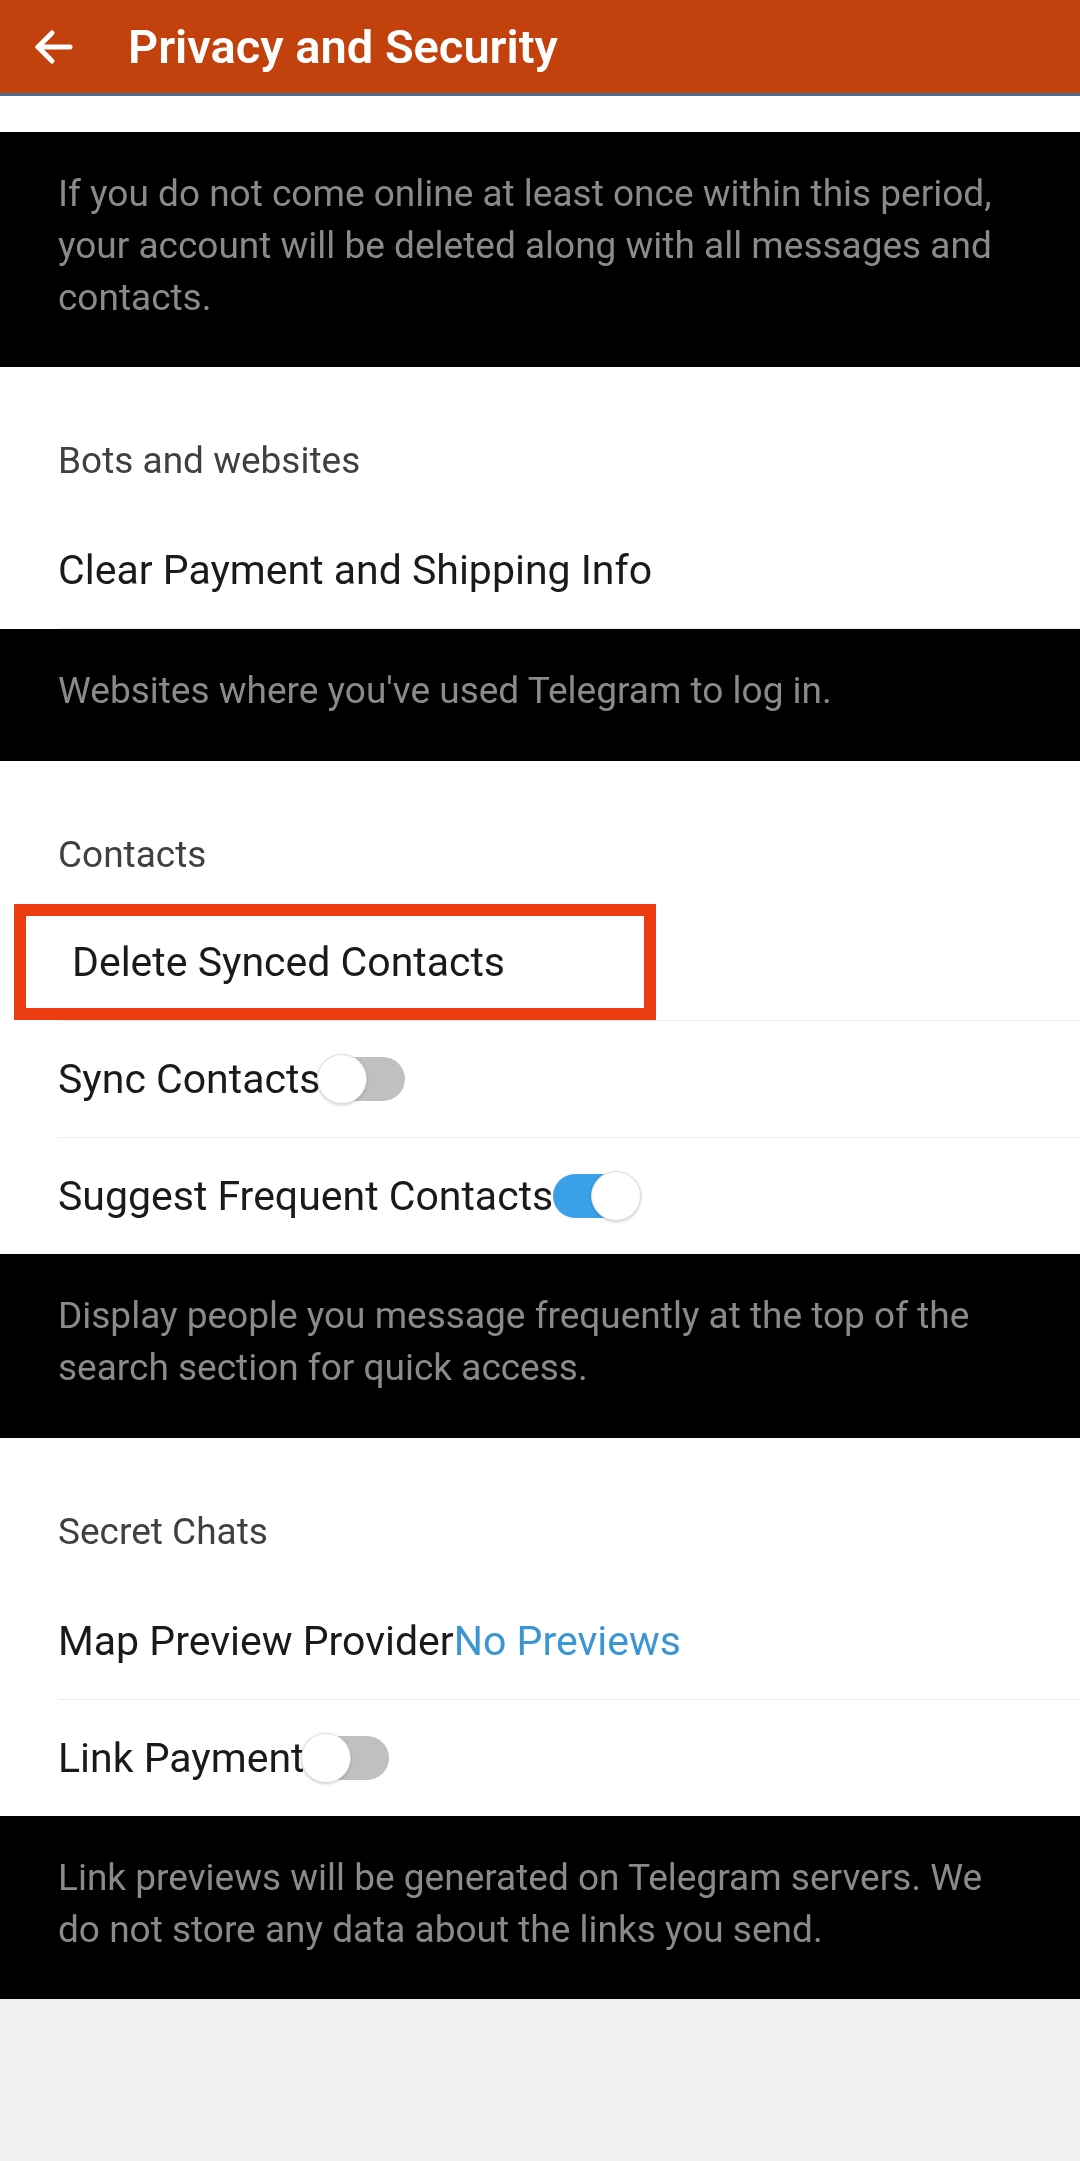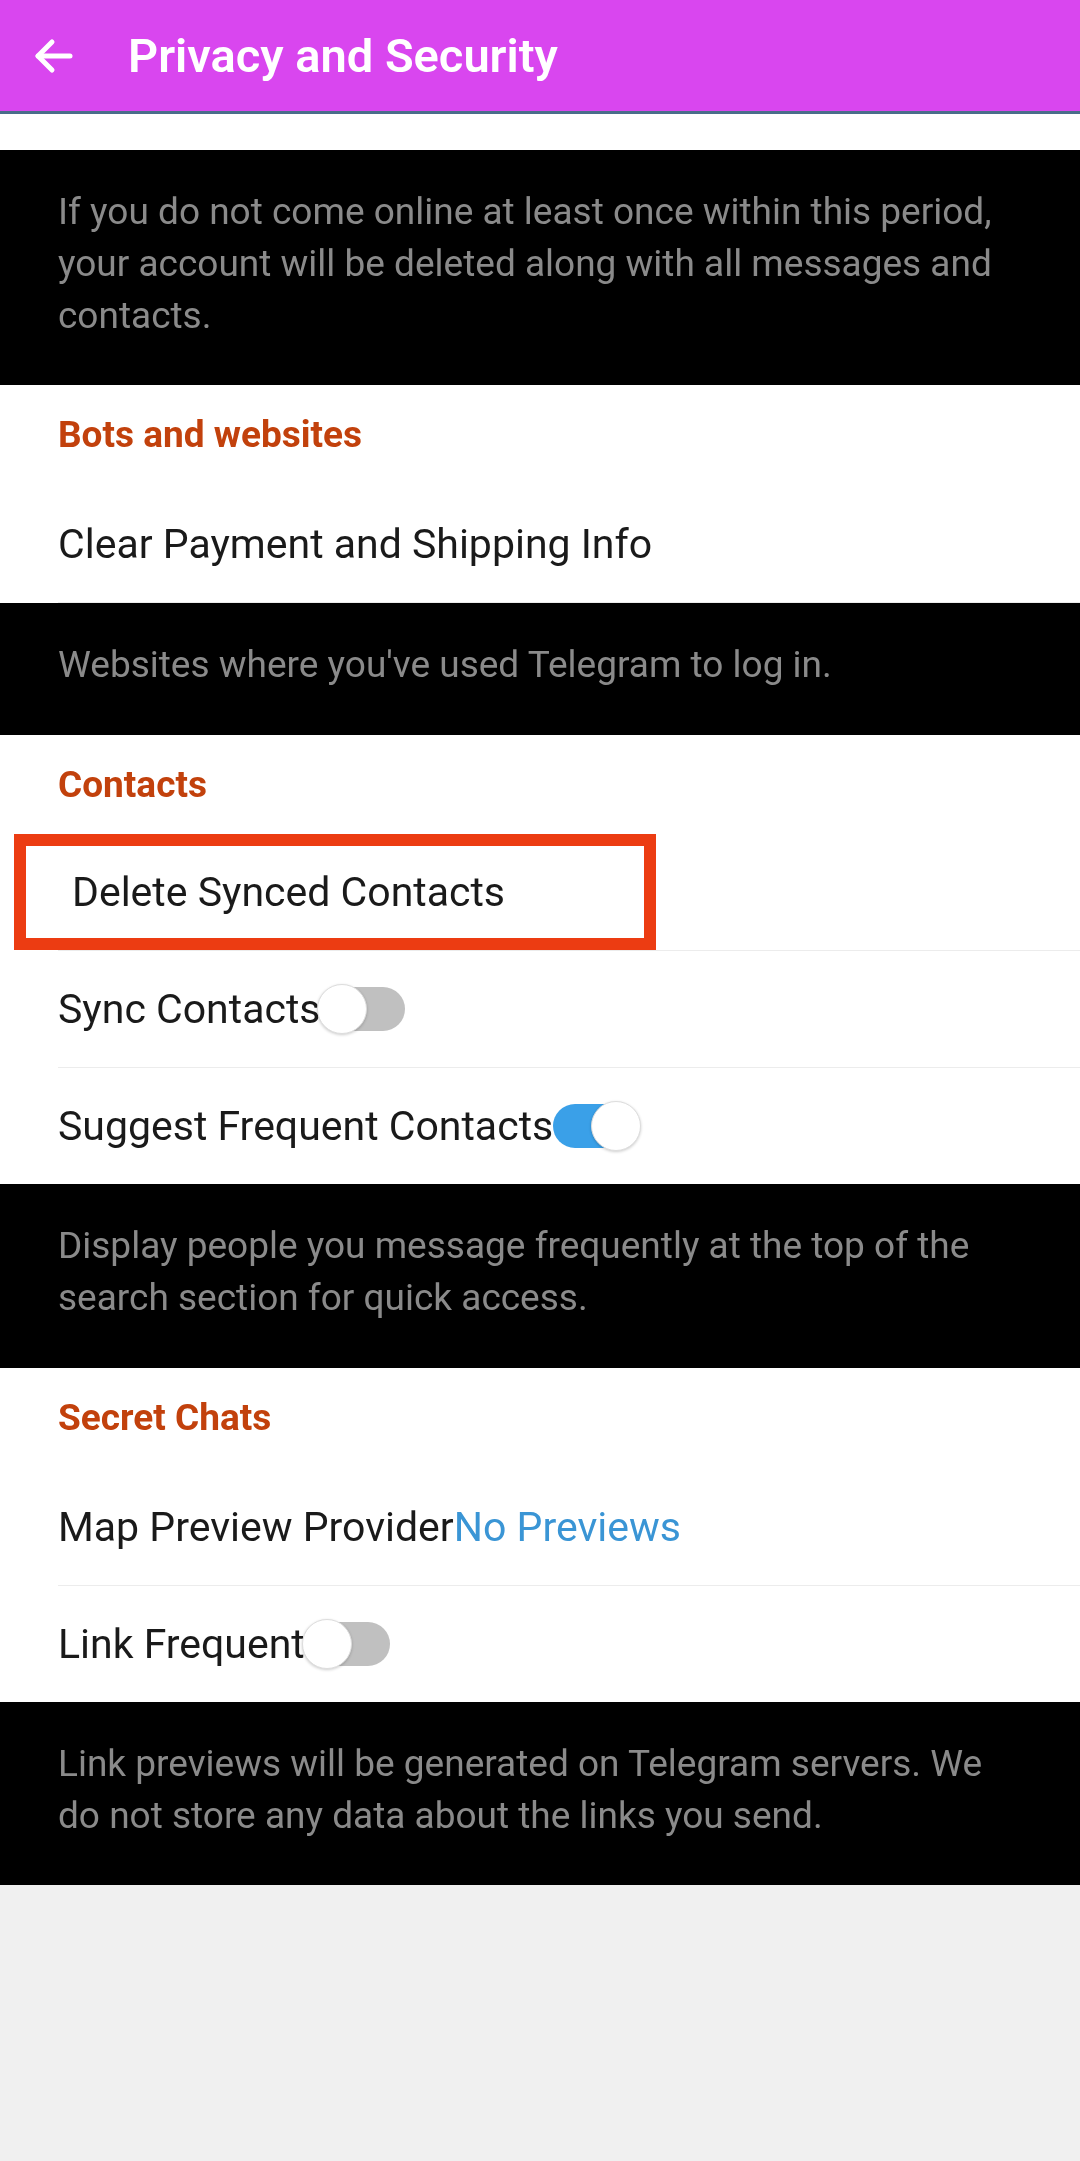--- a/index.html
+++ b/index.html
@@ -8,22 +8,22 @@
       box-sizing: border-box;
       font-family: -apple-system, BlinkMacSystemFont, "Segoe UI", Roboto, Helvetica, Arial, sans-serif;
     }
     body {
       width: 1080px;
       height: 2161px;
       background: #f0f0f0;
       overflow: hidden;
     }
     .header {
-      background: #d946ef;
-      height: 114px;
+      background: #c2410c;
+      height: 96px;
       display: flex;
       align-items: center;
       padding: 0 30px;
       border-bottom: 3px solid #4a6d8a;
     }
     .back-icon {
       color: white;
       margin-right: 50px;
       display: flex;
       align-items: center;
@@ -46,24 +46,24 @@
       background: #000000;
       padding: 36px 58px 44px 58px;
       color: #8a8a8a;
       font-size: 37px;
       line-height: 1.4;
     }
     .section {
       background: white;
     }
     .section-header {
-      color: #c2410c;
+      color: #404040;
       font-size: 37px;
-      font-weight: 700;
-      padding: 28px 58px 30px 58px;
+      font-weight: 400;
+      padding: 72px 58px 30px 58px;
     }
     .row {
       display: flex;
       align-items: center;
       justify-content: flex-start;
       padding: 34px 58px;
       cursor: pointer;
       position: relative;
     }
     .row-label {
@@ -168,20 +168,20 @@
 <div class="description">Display people you message frequently at the top of the search section for quick access.</div>
 
 <div class="section">
   <div class="section-header">Secret Chats</div>
   <div class="row">
     <span class="row-label">Map Preview Provider</span>
     <span class="row-value">No Previews</span>
   </div>
   <div class="divider"></div>
   <div class="row">
-    <span class="row-label">Link Frequent</span>
+    <span class="row-label">Link Payment</span>
     <div class="toggle toggle-off">
       <div class="toggle-knob"></div>
     </div>
   </div>
 </div>
 
 <div class="description">Link previews will be generated on Telegram servers. We do not store any data about the links you send.</div>
 
 </body></html>

